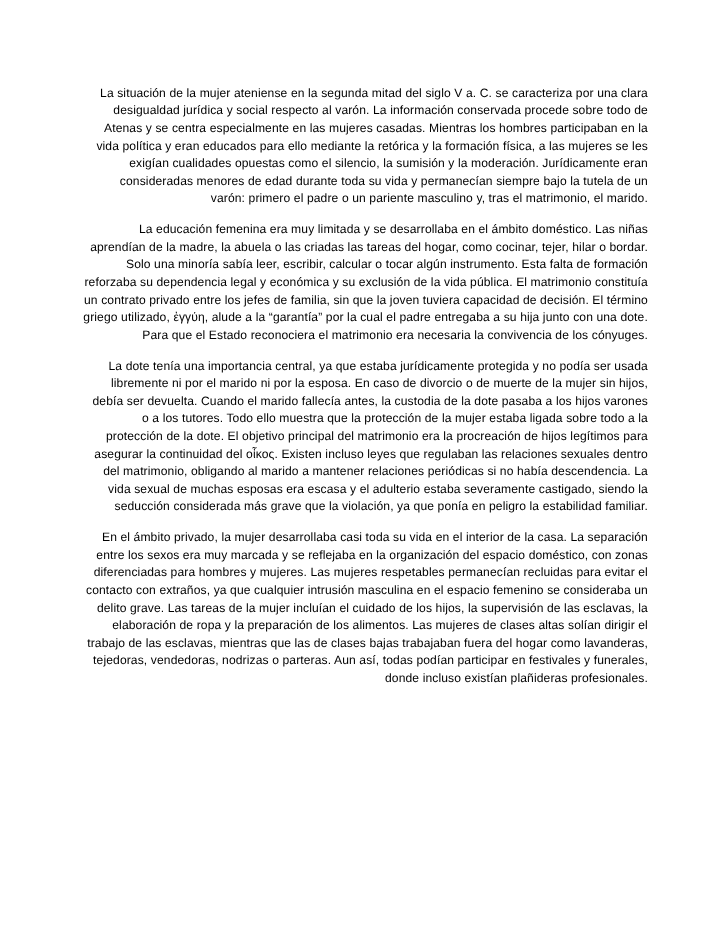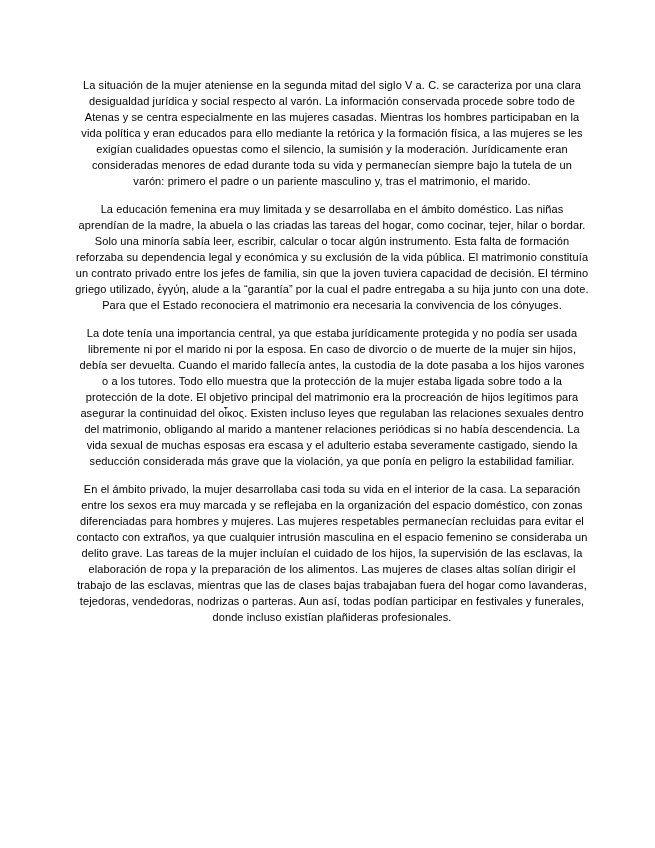--- a/index.html
+++ b/index.html
@@ -22,21 +22,21 @@
     background: #ffffff;
     box-sizing: border-box;
     padding: 77px 63px 0 75px;
   }
   .para {
     margin: 0 0 12px 0;
     width: 514px;
     font-size: 11px;
     line-height: 16px;
     color: #000000;
-    text-align: center;
+    text-align: right;
     letter-spacing: 0.1px;
   }
 </style>
 </head>
 <body>
 
 <div class="page">
   <p class="para">La situación de la mujer ateniense en la segunda mitad del siglo V a. C. se caracteriza por una clara desigualdad jurídica y social respecto al varón. La información conservada procede sobre todo de Atenas y se centra especialmente en las mujeres casadas. Mientras los hombres participaban en la vida política y eran educados para ello mediante la retórica y la formación física, a las mujeres se les exigían cualidades opuestas como el silencio, la sumisión y la moderación. Jurídicamente eran consideradas menores de edad durante toda su vida y permanecían siempre bajo la tutela de un varón: primero el padre o un pariente masculino y, tras el matrimonio, el marido.</p>
   <p class="para">La educación femenina era muy limitada y se desarrollaba en el ámbito doméstico. Las niñas aprendían de la madre, la abuela o las criadas las tareas del hogar, como cocinar, tejer, hilar o bordar. Solo una minoría sabía leer, escribir, calcular o tocar algún instrumento. Esta falta de formación reforzaba su dependencia legal y económica y su exclusión de la vida pública. El matrimonio constituía un contrato privado entre los jefes de familia, sin que la joven tuviera capacidad de decisión. El término griego utilizado, ἐγγύη, alude a la “garantía” por la cual el padre entregaba a su hija junto con una dote. Para que el Estado reconociera el matrimonio era necesaria la convivencia de los cónyuges.</p>
   <p class="para">La dote tenía una importancia central, ya que estaba jurídicamente protegida y no podía ser usada libremente ni por el marido ni por la esposa. En caso de divorcio o de muerte de la mujer sin hijos, debía ser devuelta. Cuando el marido fallecía antes, la custodia de la dote pasaba a los hijos varones o a los tutores. Todo ello muestra que la protección de la mujer estaba ligada sobre todo a la protección de la dote. El objetivo principal del matrimonio era la procreación de hijos legítimos para asegurar la continuidad del οἶκος. Existen incluso leyes que regulaban las relaciones sexuales dentro del matrimonio, obligando al marido a mantener relaciones periódicas si no había descendencia. La vida sexual de muchas esposas era escasa y el adulterio estaba severamente castigado, siendo la seducción considerada más grave que la violación, ya que ponía en peligro la estabilidad familiar.</p>

